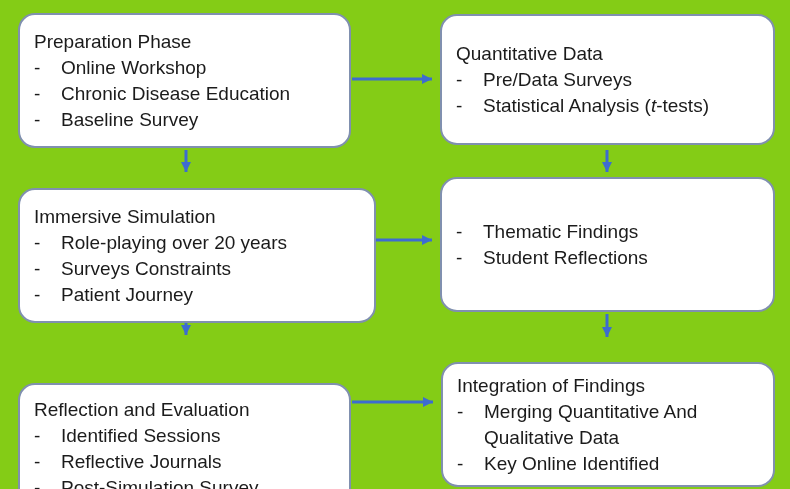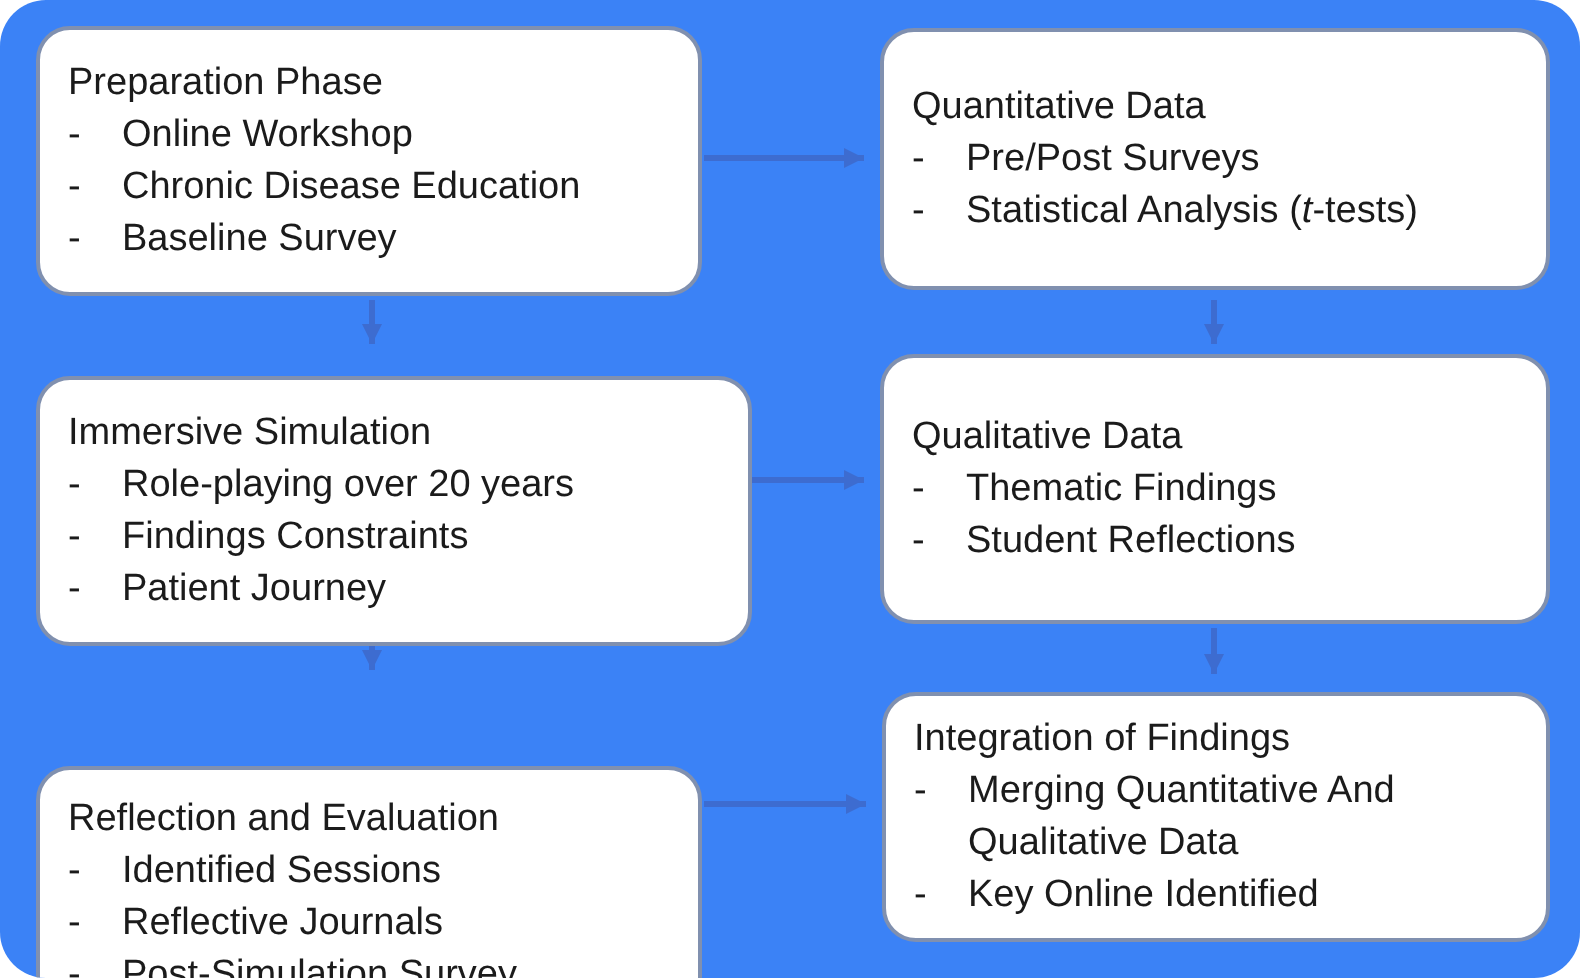--- a/index.html
+++ b/index.html
@@ -4,25 +4,24 @@
 <style>
   html, body {
     margin: 0;
     padding: 0;
     background: #ffffff;
   }
   .canvas {
     position: relative;
     width: 790px;
     height: 489px;
-    background: #3b82f6;
+    background: #84cc16;
     font-family: "Liberation Sans", sans-serif;
     color: var(--text, #1b1b1b);
     overflow: hidden;
-    border-radius: 23px;
   }
   .arrows {
     position: absolute;
     left: 0; top: 0;
     width: 790px; height: 489px;
     pointer-events: none;
   }
   .arrow-line {
     stroke: var(--arrow, #3D6CD0);
     stroke-width: 3;
@@ -64,21 +63,21 @@
   }
   .italic-t {
     font-style: italic;
   }
   
   .b1 { left: 18px;  top: 13px;  width: 333px; height: 135px; }
   .b2 { left: 440px; top: 14px;  width: 335px; height: 131px; }
   .b3 { left: 18px;  top: 188px; width: 358px; height: 135px; }
   .b4 { left: 440px; top: 177px; width: 335px; height: 135px; }
   .b5 { left: 18px;  top: 339px; width: 333px; height: 131px; margin-top: 44px; }
-  .b6 { left: 441px; top: 346px; width: 334px; height: 125px; }
+  .b6 { left: 441px; top: 362px; width: 334px; height: 125px; }
 </style>
 </head>
 <body>
 
 <div class="canvas">
 
   <svg class="arrows" viewBox="0 0 790 489" xmlns="http://www.w3.org/2000/svg">
     <defs>
       <marker id="head" markerUnits="userSpaceOnUse" markerWidth="12" markerHeight="12" refX="10" refY="5" orient="auto">
         <path class="arrow-head" d="M0,0 L10,5 L0,10 Z"></path>
@@ -109,49 +108,48 @@
         <span class="bullet-text">Baseline Survey</span>
       </li>
     </ul>
   </div>
 
   <div class="box b2">
     <div class="title">Quantitative Data</div>
     <ul>
       <li>
         <span class="dash">-</span>
-        <span class="bullet-text">Pre/Post Surveys</span>
+        <span class="bullet-text">Pre/Data Surveys</span>
       </li>
       <li>
         <span class="dash">-</span>
         <span class="bullet-text"><span>Statistical Analysis (</span><span class="italic-t">t</span><span>-tests)</span></span>
       </li>
     </ul>
   </div>
 
   <div class="box b3">
     <div class="title">Immersive Simulation</div>
     <ul>
       <li>
         <span class="dash">-</span>
         <span class="bullet-text">Role-playing over 20 years</span>
       </li>
       <li>
         <span class="dash">-</span>
-        <span class="bullet-text">Findings Constraints</span>
+        <span class="bullet-text">Surveys Constraints</span>
       </li>
       <li>
         <span class="dash">-</span>
         <span class="bullet-text">Patient Journey</span>
       </li>
     </ul>
   </div>
 
   <div class="box b4">
-    <div class="title">Qualitative Data</div>
     <ul>
       <li>
         <span class="dash">-</span>
         <span class="bullet-text">Thematic Findings</span>
       </li>
       <li>
         <span class="dash">-</span>
         <span class="bullet-text">Student Reflections</span>
       </li>
     </ul>

